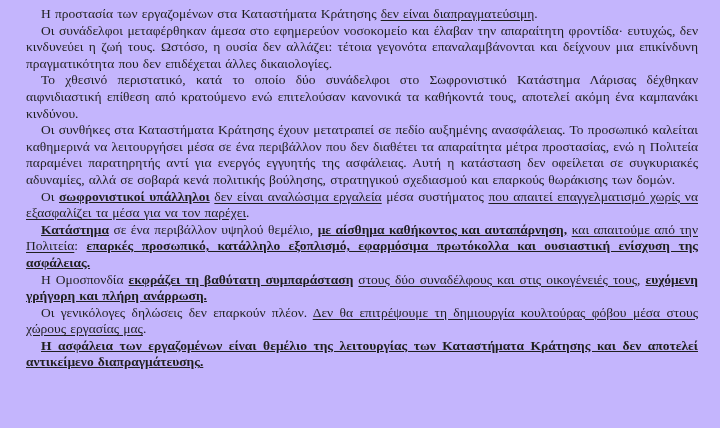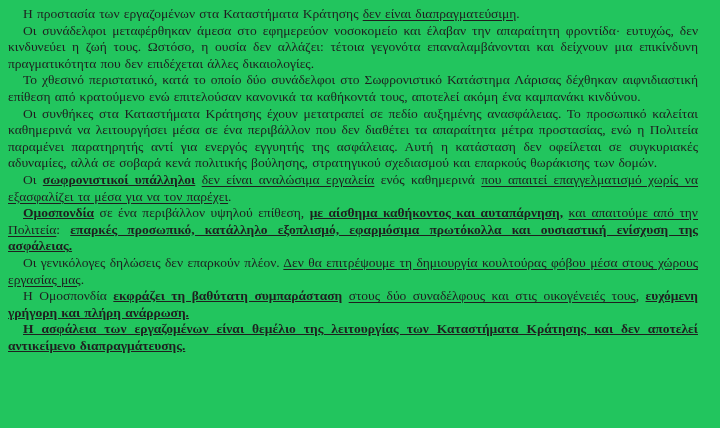--- a/index.html
+++ b/index.html
@@ -9,22 +9,22 @@
   }
   body {
     width: 720px;
     height: 428px;
     overflow: hidden;
   }
   .page {
     box-sizing: border-box;
     width: 720px;
     height: 428px;
-    padding: 6px 22px 0 8px;
-    background: #22c55e;
+    padding: 6px 22px 0 26px;
+    background: #c4b5fd;
     font-family: "Liberation Serif", "DejaVu Serif", serif;
     font-size: 13.5px;
     line-height: 16.6px;
     color: #1f1f1f;
   }
   .para {
     margin: 0;
     text-indent: 15px;
     text-align: justify;
     word-spacing: 0.06em;
@@ -33,18 +33,18 @@
   .para .u { text-decoration: underline; text-underline-offset: 2px; }
 </style>
 </head>
 <body>
 
 <div class="page">
   <p class="para"><span class="">Η προστασία των εργαζομένων στα Καταστήματα Κράτησης </span><span class="u">δεν είναι διαπραγματεύσιμη</span><span class="">.</span></p>
   <p class="para"><span class="">Οι συνάδελφοι μεταφέρθηκαν άμεσα στο εφημερεύον νοσοκομείο και έλαβαν την απαραίτητη φροντίδα· ευτυχώς, δεν κινδυνεύει η ζωή τους. Ωστόσο, η ουσία δεν αλλάζει: τέτοια γεγονότα επαναλαμβάνονται και δείχνουν μια επικίνδυνη πραγματικότητα που δεν επιδέχεται άλλες δικαιολογίες.</span></p>
   <p class="para"><span class="">Το χθεσινό περιστατικό, κατά το οποίο δύο συνάδελφοι στο Σωφρονιστικό Κατάστημα Λάρισας δέχθηκαν αιφνιδιαστική επίθεση από κρατούμενο ενώ επιτελούσαν κανονικά τα καθήκοντά τους, αποτελεί ακόμη ένα καμπανάκι κινδύνου.</span></p>
   <p class="para"><span class="">Οι συνθήκες στα Καταστήματα Κράτησης έχουν μετατραπεί σε πεδίο αυξημένης ανασφάλειας. Το προσωπικό καλείται καθημερινά να λειτουργήσει μέσα σε ένα περιβάλλον που δεν διαθέτει τα απαραίτητα μέτρα προστασίας, ενώ η Πολιτεία παραμένει παρατηρητής αντί για ενεργός εγγυητής της ασφάλειας. Αυτή η κατάσταση δεν οφείλεται σε συγκυριακές αδυναμίες, αλλά σε σοβαρά κενά πολιτικής βούλησης, στρατηγικού σχεδιασμού και επαρκούς θωράκισης των δομών.</span></p>
-  <p class="para"><span class="">Οι </span><span class="b">σωφρονιστικοί υπάλληλοι</span><span class=""> </span><span class="u">δεν είναι αναλώσιμα εργαλεία</span><span class=""> ενός καθημερινά </span><span class="u">που απαιτεί επαγγελματισμό χωρίς να εξασφαλίζει τα μέσα για να τον παρέχει</span><span class="">.</span></p>
-  <p class="para"><span class="b">Ομοσπονδία</span><span class=""> σε ένα περιβάλλον υψηλού επίθεση, </span><span class="b">με αίσθημα καθήκοντος και αυταπάρνηση,</span><span class=""> </span><span class="u">και απαιτούμε από την Πολιτεία</span><span class="">: </span><span class="b">επαρκές προσωπικό, κατάλληλο εξοπλισμό, εφαρμόσιμα πρωτόκολλα και ουσιαστική ενίσχυση της ασφάλειας.</span></p>
+  <p class="para"><span class="">Οι </span><span class="b">σωφρονιστικοί υπάλληλοι</span><span class=""> </span><span class="u">δεν είναι αναλώσιμα εργαλεία</span><span class=""> μέσα συστήματος </span><span class="u">που απαιτεί επαγγελματισμό χωρίς να εξασφαλίζει τα μέσα για να τον παρέχει</span><span class="">.</span></p>
+  <p class="para"><span class="b">Κατάστημα</span><span class=""> σε ένα περιβάλλον υψηλού θεμέλιο, </span><span class="b">με αίσθημα καθήκοντος και αυταπάρνηση,</span><span class=""> </span><span class="u">και απαιτούμε από την Πολιτεία</span><span class="">: </span><span class="b">επαρκές προσωπικό, κατάλληλο εξοπλισμό, εφαρμόσιμα πρωτόκολλα και ουσιαστική ενίσχυση της ασφάλειας.</span></p>
+  <p class="para"><span class="">Η Ομοσπονδία </span><span class="b">εκφράζει τη βαθύτατη συμπαράσταση</span><span class=""> </span><span class="u">στους δύο συναδέλφους και στις οικογένειές τους</span><span class="">, </span><span class="b">ευχόμενη γρήγορη και πλήρη ανάρρωση.</span></p>
   <p class="para"><span class="">Οι γενικόλογες δηλώσεις δεν επαρκούν πλέον. </span><span class="u">Δεν θα επιτρέψουμε τη δημιουργία κουλτούρας φόβου μέσα στους χώρους εργασίας μας</span><span class="">.</span></p>
-  <p class="para"><span class="">Η Ομοσπονδία </span><span class="b">εκφράζει τη βαθύτατη συμπαράσταση</span><span class=""> </span><span class="u">στους δύο συναδέλφους και στις οικογένειές τους</span><span class="">, </span><span class="b">ευχόμενη γρήγορη και πλήρη ανάρρωση.</span></p>
   <p class="para"><span class="b">Η ασφάλεια των εργαζομένων είναι θεμέλιο της λειτουργίας των Καταστήματα Κράτησης και δεν αποτελεί αντικείμενο διαπραγμάτευσης.</span></p>
 </div>
 
 </body></html>

